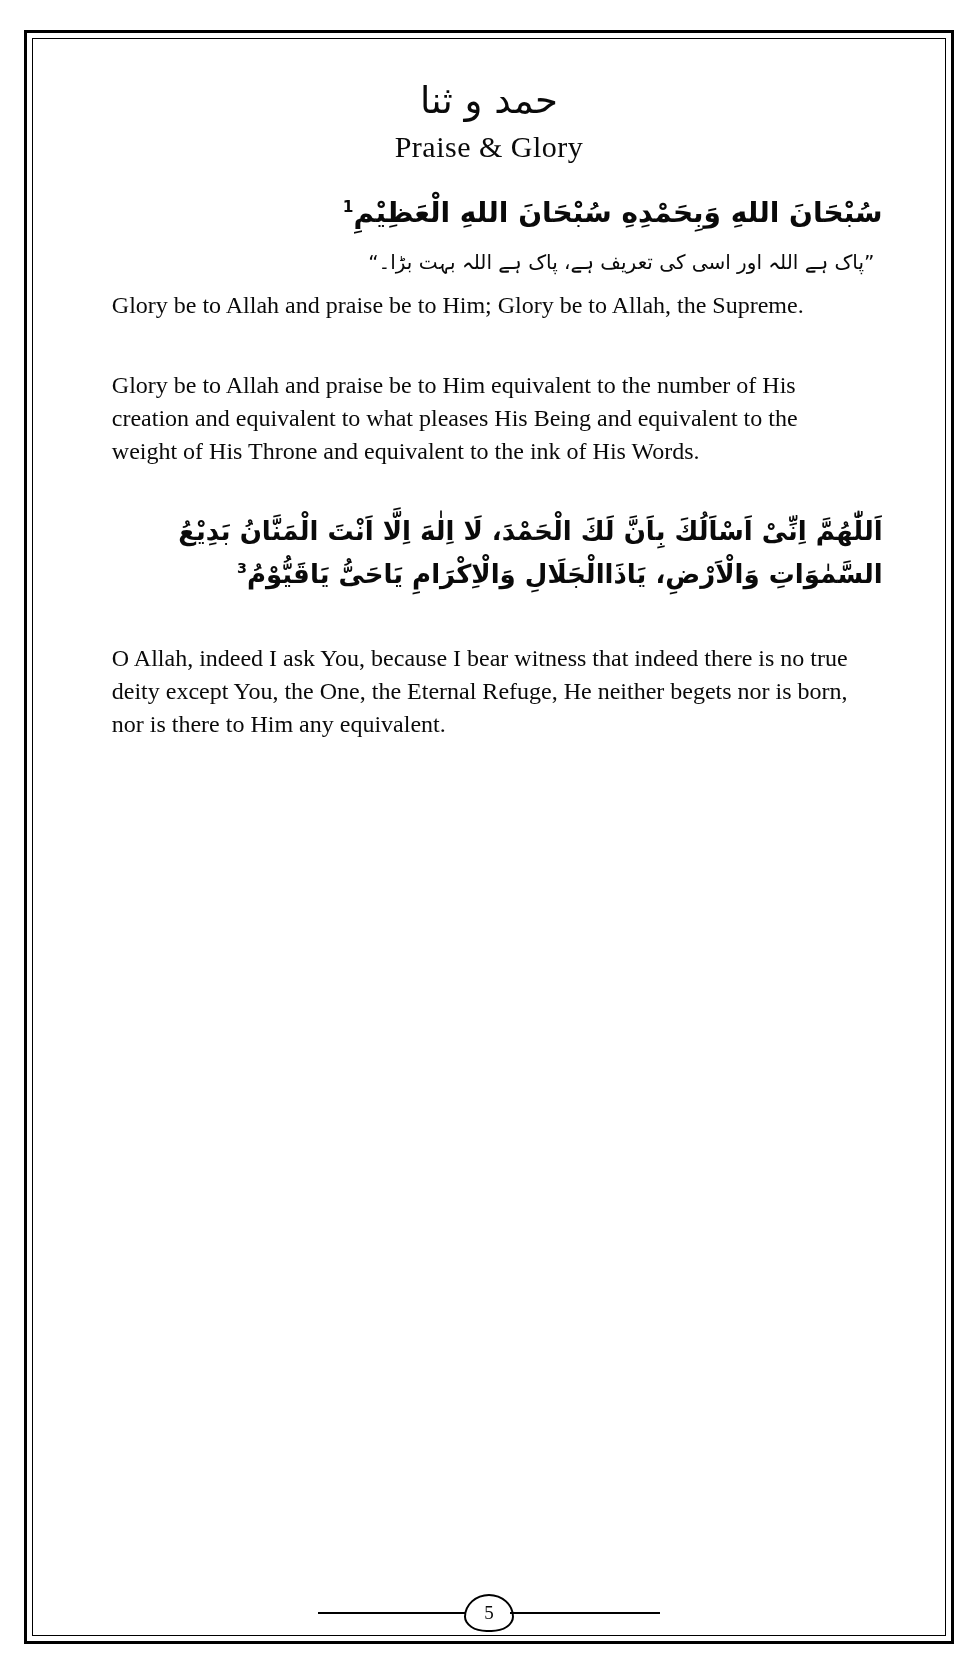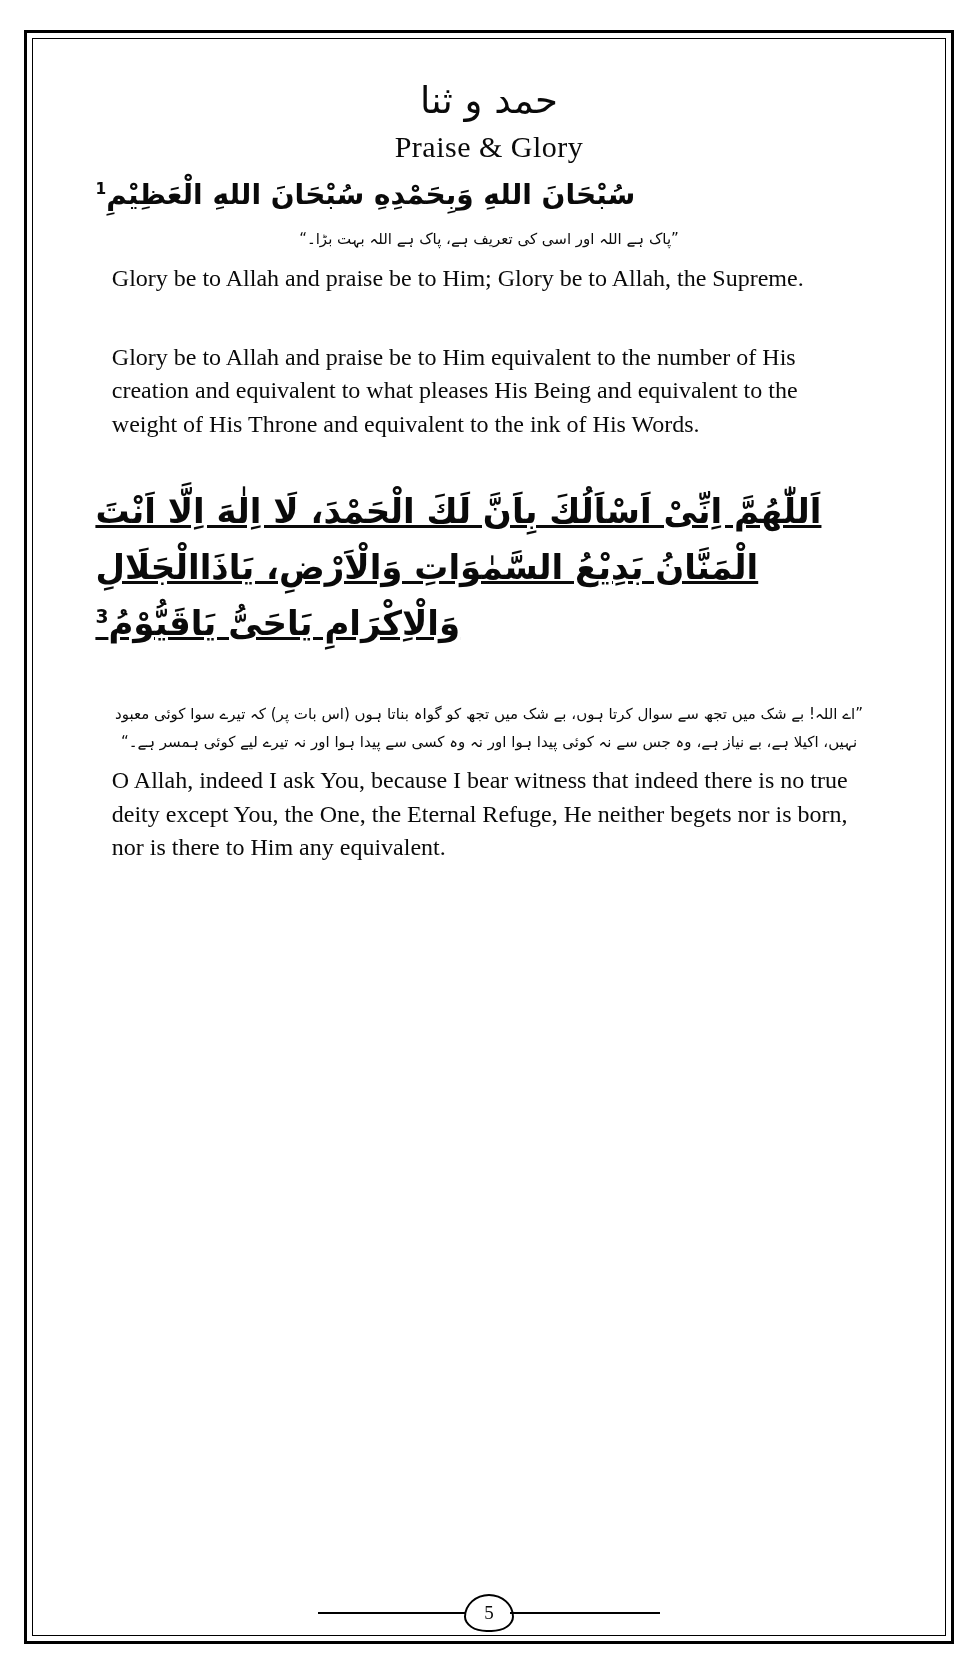--- a/index.html
+++ b/index.html
@@ -47,47 +47,46 @@
     font-size: 37px;
     line-height: 1.25;
     direction: rtl;
     margin: 0 0 6px 0;
     letter-spacing: 0;
   }
   .eng-title {
     font-family: "Liberation Serif", serif;
     font-size: 30px;
     letter-spacing: 0.5px;
-    margin: 0 0 8px 0;
+    margin: 0 0 26px 0;
   }
   .block {
     margin-bottom: 26px;
   }
   .arabic {
     font-family: "DejaVu Sans", sans-serif;
     direction: rtl;
     font-size: 28px;
     line-height: 1.65;
     margin: 0 auto 6px auto;
     width: 96%;
     font-weight: 600;
-    text-align: left;
+    text-align: right;
   }
   .arabic.small {
-    font-size: 34px;
-    text-decoration: underline;
+    font-size: 26px;
   }
   .urdu {
     font-family: "DejaVu Sans", sans-serif;
     direction: rtl;
-    font-size: 15px;
+    font-size: 20px;
     line-height: 1.85;
     margin: 8px auto 8px auto;
     width: 94%;
-    text-align: center;
+    text-align: right;
   }
   .english {
     font-family: "Liberation Serif", serif;
     font-size: 24px;
     line-height: 1.38;
     margin: 4px auto 0 auto;
     width: 92%;
     text-align: left;
   }
   .footnote-ref {
@@ -150,21 +149,20 @@
 
     <div class="spacer-lg"></div>
 
     <div class="block">
       <div class="arabic small"><span>اَللّٰهُمَّ اِنِّىْ اَسْاَلُكَ بِاَنَّ لَكَ الْحَمْدَ، لَا اِلٰهَ اِلَّا اَنْتَ الْمَنَّانُ بَدِيْعُ السَّمٰوَاتِ وَالْاَرْضِ، يَاذَاالْجَلَالِ وَالْاِكْرَامِ يَاحَىُّ يَاقَيُّوْمُ</span><sup class="footnote-ref">3</sup></div>
     </div>
 
     <div class="spacer-lg"></div>
 
     <div class="block">
-      <div class="urdu">”اے اللہ! بے شک میں تجھ سے سوال کرتا ہوں، بے شک میں تجھ کو گواہ بناتا ہوں (اس بات پر) کہ تیرے سوا کوئی معبود نہیں، اکیلا ہے، بے نیاز ہے، وہ جس سے نہ کوئی پیدا ہوا اور نہ وہ کسی سے پیدا ہوا اور نہ تیرے لیے کوئی ہمسر ہے۔“</div>
       <div class="english">O Allah, indeed I ask You, because I bear witness that indeed there is no true deity except You, the One, the Eternal Refuge, He neither begets nor is born, nor is there to Him any equivalent.</div>
     </div>
 
   </div>
 
   <div class="page-number-wrap">
     <div class="pn-line left"></div>
     <div class="page-number">5</div>
     <div class="pn-line right"></div>
   </div>

